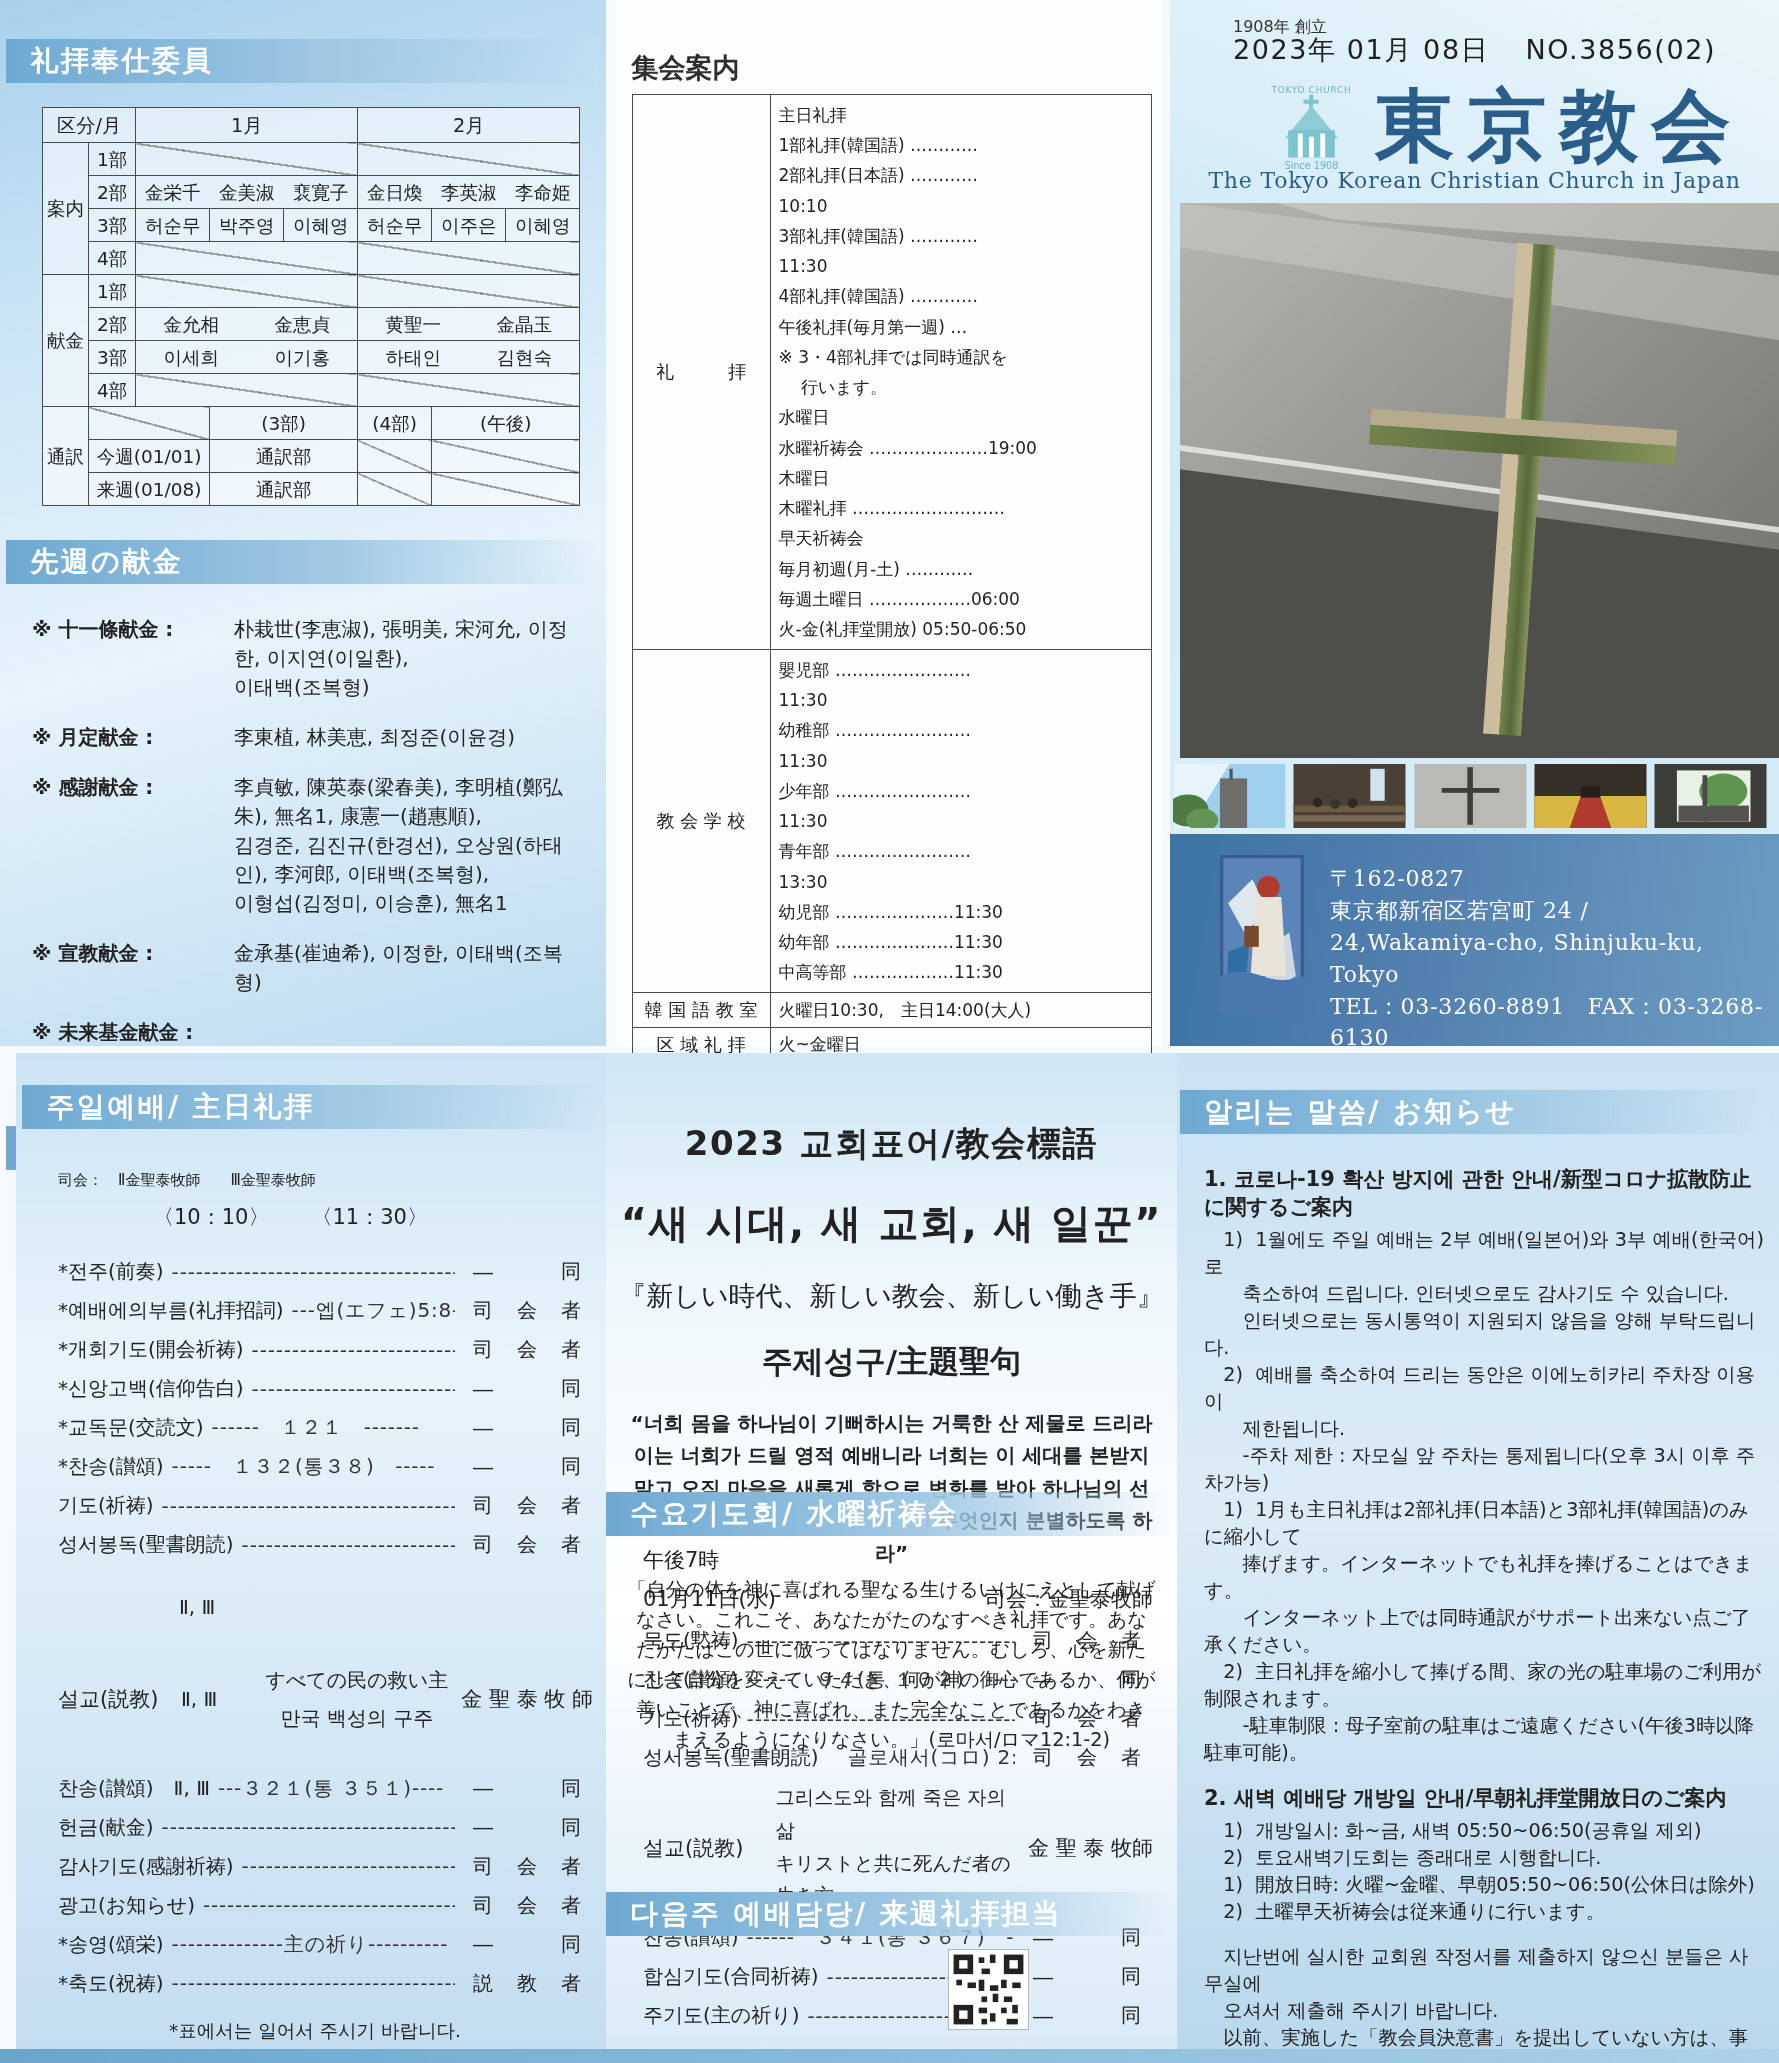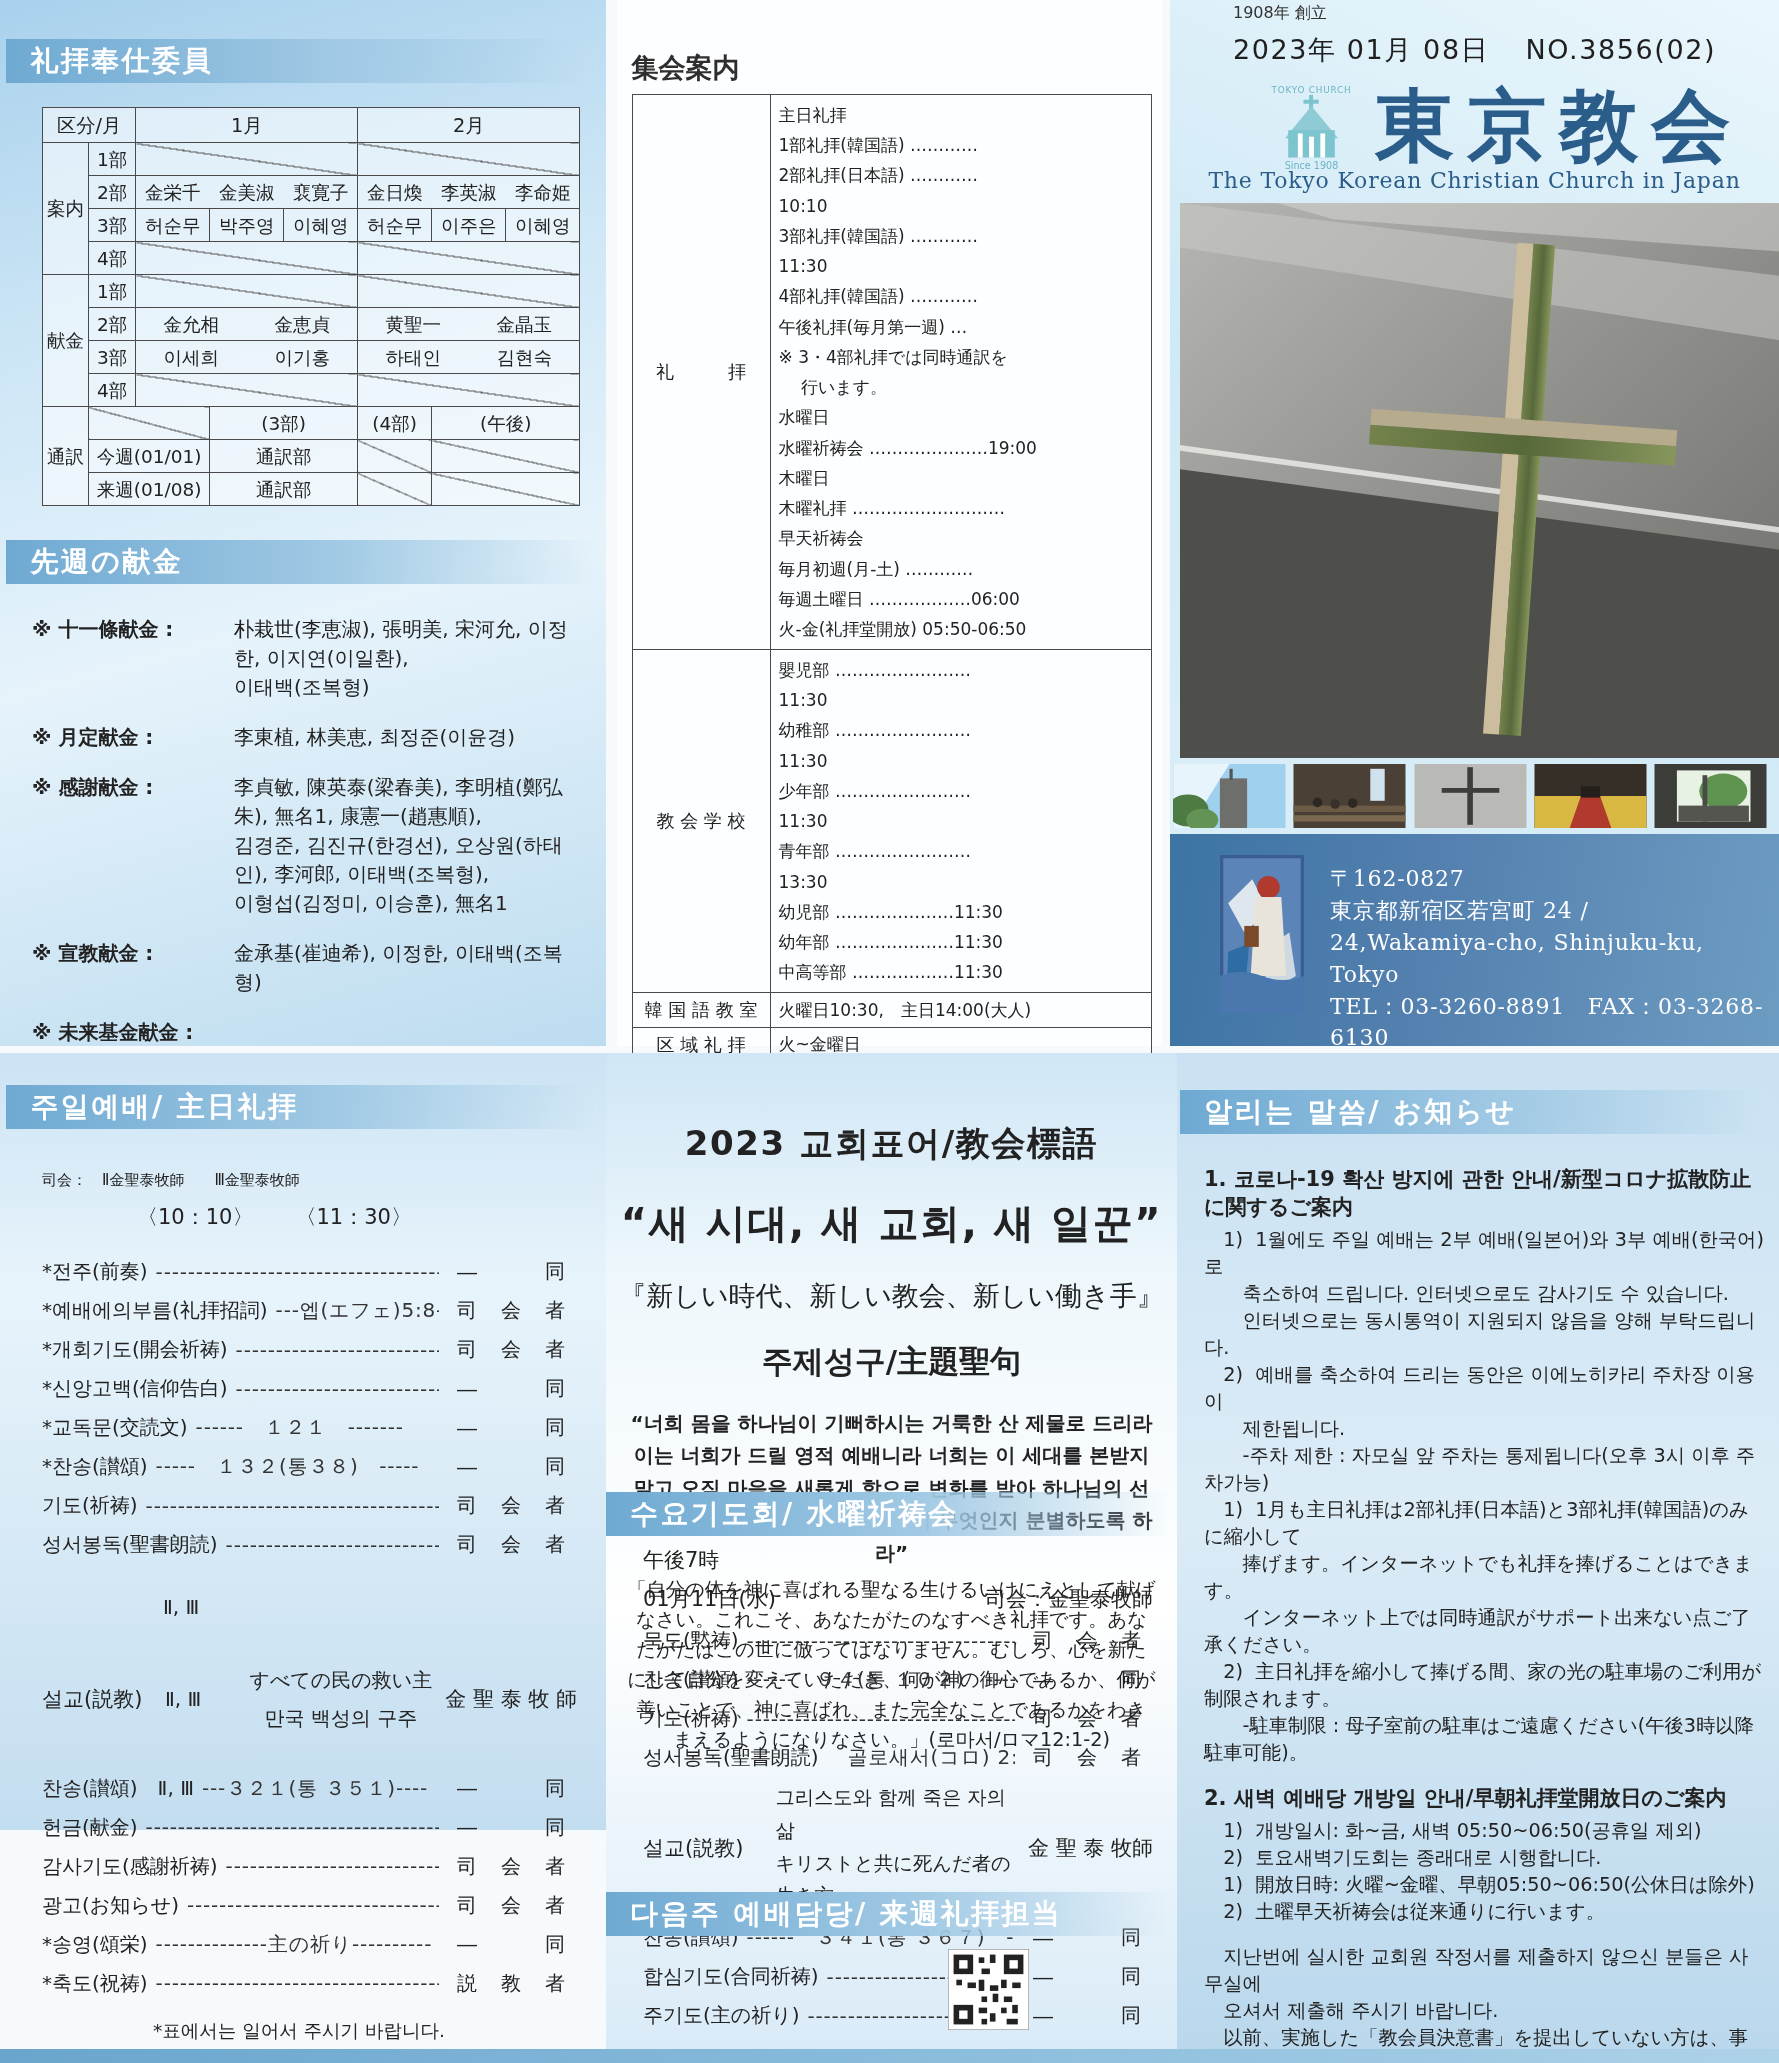--- a/index.html
+++ b/index.html
@@ -4,21 +4,21 @@
 <style>
   html,body{margin:0;padding:0;}
   body{width:1780px;height:2064px;position:relative;background:#f6fafd;
        font-family:"DejaVu Sans","Liberation Sans",sans-serif;color:#222;overflow:hidden;}
   .panel{position:absolute;}
   #top-left{left:0;top:0;width:606px;height:1046px;
     background:linear-gradient(165deg,#a9d1ec 0%,#cde6f6 30%,#e6f3fb 58%,#bddcf0 100%);}
   #top-mid{left:617px;top:0;width:545px;height:1046px;background:#fdfeff;}
   #top-right{left:1170px;top:0;width:609px;height:1046px;
     background:linear-gradient(205deg,#eaf6fb 0%,#cfe9f6 45%,#def0f8 100%);}
-  #bot-left{left:0;top:1053px;width:606px;height:777px;
+  #bot-left{left:16px;top:1053px;width:606px;height:1011px;
     background:linear-gradient(180deg,#cbe3f4 0%,#e8f4fb 30%,#c3ddf0 100%);}
   #bot-mid{left:606px;top:1053px;width:571px;height:1011px;
     background:linear-gradient(180deg,#cfe6f5 0%,#eef7fc 22%,#ffffff 55%,#d8eaf7 100%);}
   #bot-right{left:1177px;top:1053px;width:603px;height:1011px;
     background:linear-gradient(180deg,#c9e1f2 0%,#dcecf7 45%,#b9d7ec 100%);}
   #footer-strip{left:0;top:2049px;width:1780px;height:14.5px;
     background:linear-gradient(90deg,#6aa5cd,#8fc0de 60%,#aed2e8);}
   .bar{height:44px;line-height:44px;color:#fff;font-size:28px;font-weight:bold;
     letter-spacing:2.4px;padding-left:24px;
     background:linear-gradient(90deg,#6ea9d2 0%,#a0c9e4 55%,rgba(235,245,251,0.05) 100%);}
@@ -380,21 +380,21 @@
       <div class="blk" style="left:3.2px;top:174px;width:526px;height:26px;background:#bfe3f7;"></div>
       <div class="blk" style="left:3.2px;top:205px;width:526px;height:9.7px;background:repeating-linear-gradient(90deg,#555 0 27px,#fff 27px 42px);"></div>
       <div class="blk" style="left:284px;top:200px;width:73px;height:18px;background:#8c6b90;"></div>
       <div class="vtext" style="left:256px;top:173px;font-size:12px;">富士見町</div>
       <div class="map-label" style="left:287px;top:219px;">JR 飯田橋駅 西口</div>
     </div>
   </div>
 </div>
 
 <div class="panel" id="top-right">
-  <div style="position:absolute;left:63px;top:3px;font-size:16px;color:#333;">1908年 創立</div>
+  <div style="position:absolute;left:63px;top:17px;font-size:16px;color:#333;">1908年 創立</div>
   <div style="position:absolute;left:0;top:32px;width:100%;text-align:center;">
     <span class="issue-line">2023年  01月  08日</span>
     <span class="issue-line" style="margin-left:32px;">NO.3856(02)</span>
   </div>
   <div style="position:absolute;left:97px;top:74px;display:flex;align-items:center;">
     <svg width="89" height="90" viewBox="0 0 110 112">
       <text x="55" y="14" text-anchor="middle" font-size="11" letter-spacing="1" fill="#6db3c4">TOKYO CHURCH</text>
       <rect x="52" y="16" width="5" height="22" fill="#7cc4ce"></rect>
       <rect x="45" y="22" width="19" height="5" fill="#7cc4ce"></rect>
       <polygon points="55,30 22,70 88,70" fill="#8fcbd4"></polygon>

